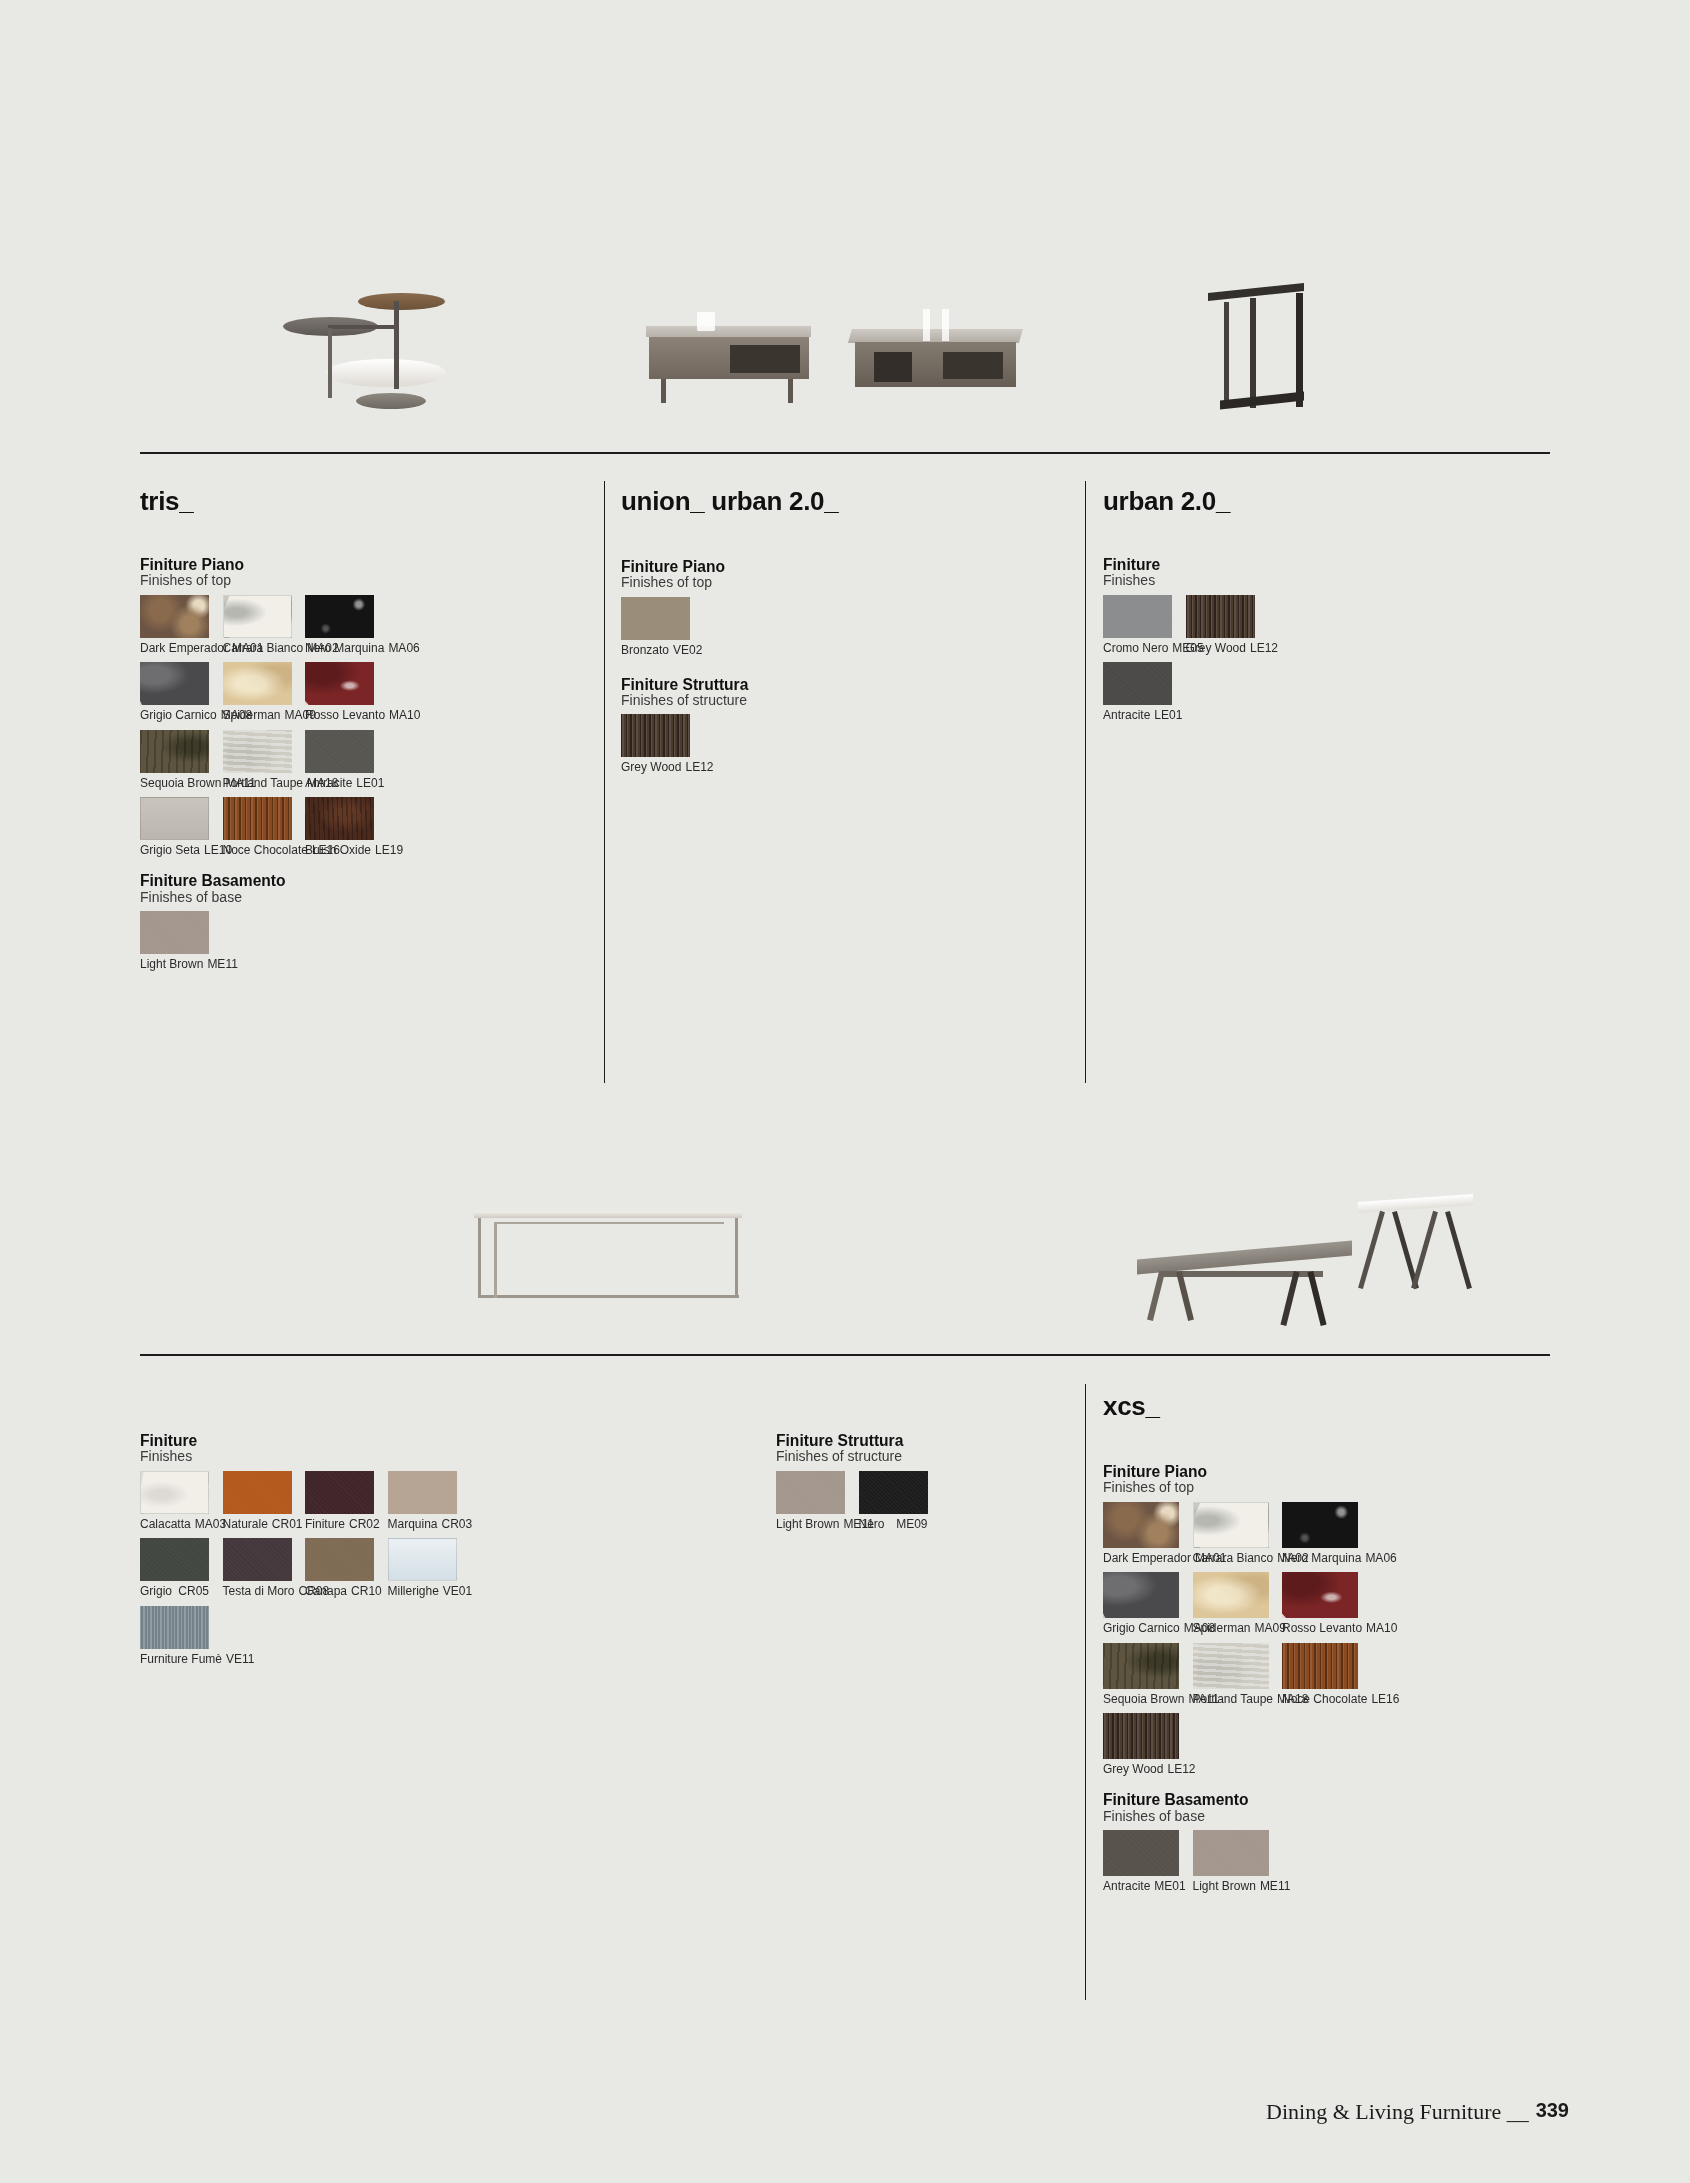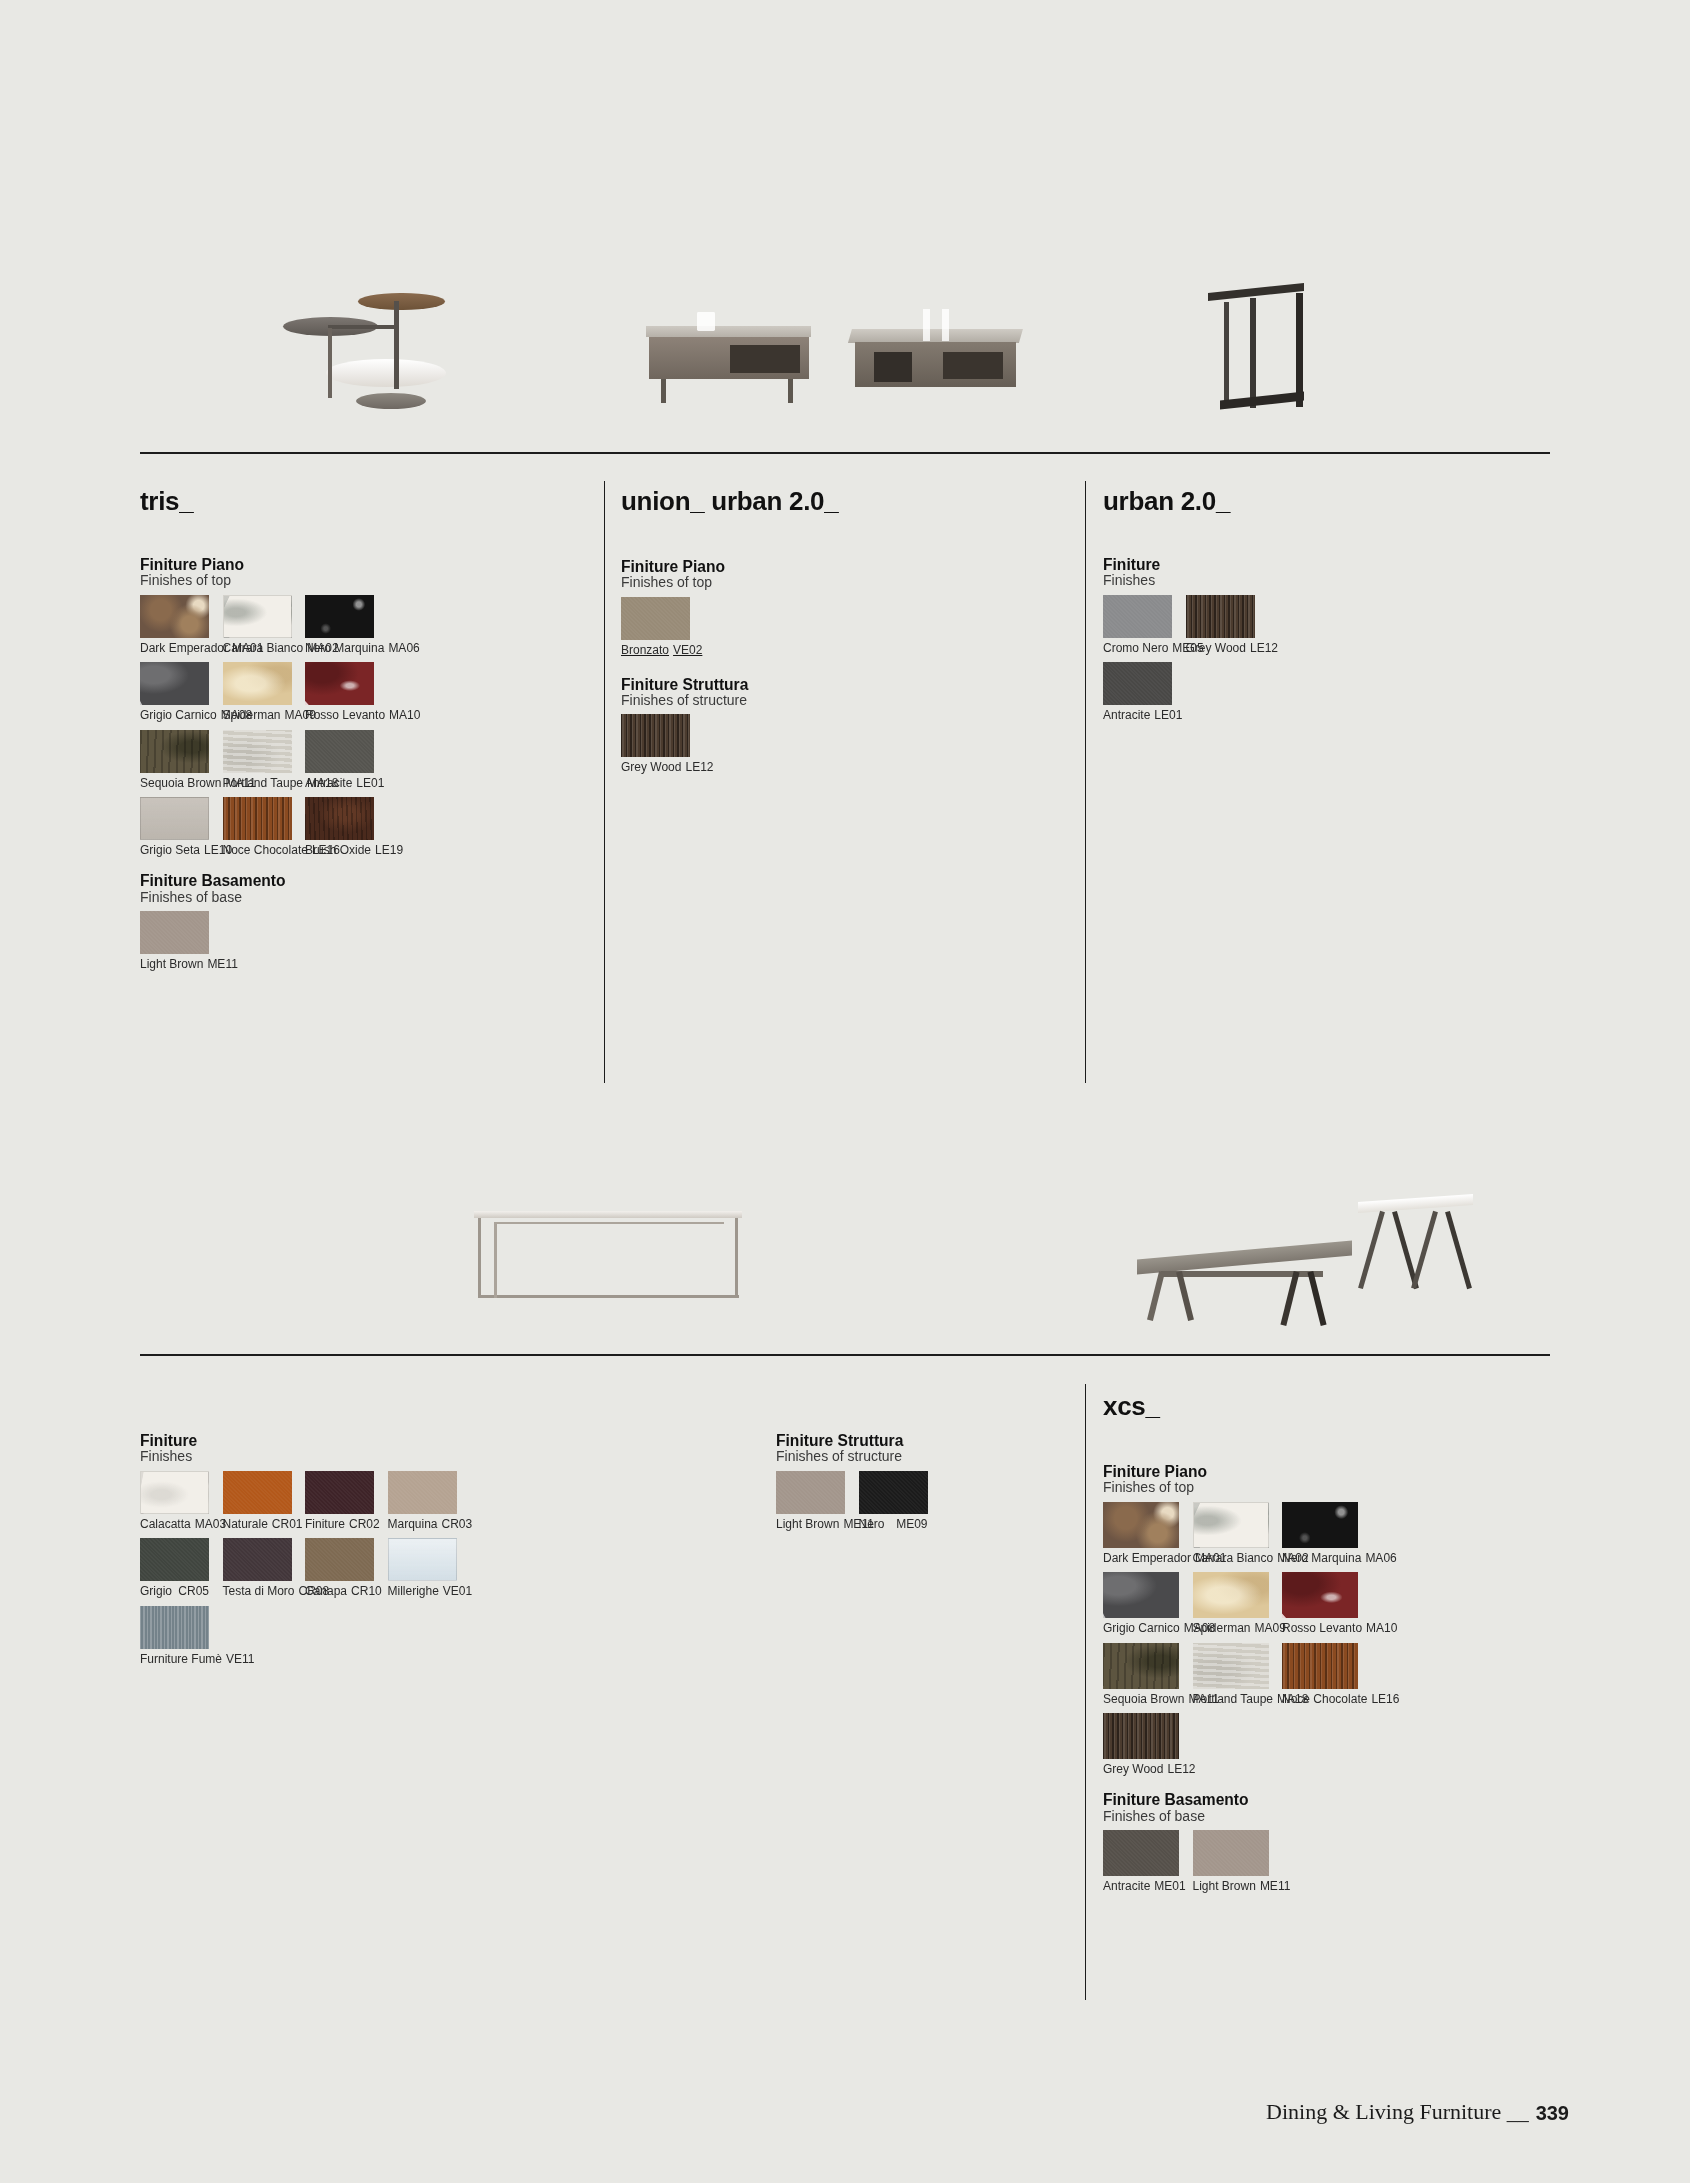--- a/index.html
+++ b/index.html
@@ -98,21 +98,21 @@
   
   .footer {
     position: absolute;
     right: 122px;
     bottom: 58px;
     font-family: "Liberation Serif", serif;
     font-size: 22px;
     color: #1b1b1b;
     white-space: nowrap;
     display: flex;
-    align-items: flex-end;
+    align-items: flex-start;
     gap: 0;
   }
   .footer .pagenum {
     font-family: "Liberation Sans", sans-serif;
     font-weight: bold;
     font-size: 20px;
     margin-left: 6.8px;
   }
 </style>
 </head>
@@ -269,21 +269,21 @@
         </div>
     </div>
   </div>
 
   <div style="position:absolute;left:621px;top:486px;width:433px;">
     <div class="brand-title">union_ urban 2.0_</div>
 
     <div style="margin-top:41px;">
       <div class="group-title">Finiture Piano</div>
       <div class="group-sub">Finishes of top</div>
-      <div class="swatch-grid" style="margin-top:5.4px;width:264px;text-decoration:underline;">
+      <div class="swatch-grid" style="margin-top:5.4px;width:264px;">
           <div class="swatch-cell">
             <span class="swatch-chip" style="background-color: rgb(152, 139, 119); background-image: repeating-linear-gradient(45deg, rgba(255, 255, 255, 0.035) 0px, rgba(255, 255, 255, 0.035) 1.4px, transparent 1.4px, transparent 2.7px);"></span>
             <div class="swatch-caption">
               <span class="swatch-name">Bronzato</span>
               <span class="swatch-code">VE02</span>
             </div>
           </div>
         </div>
     </div>
 

